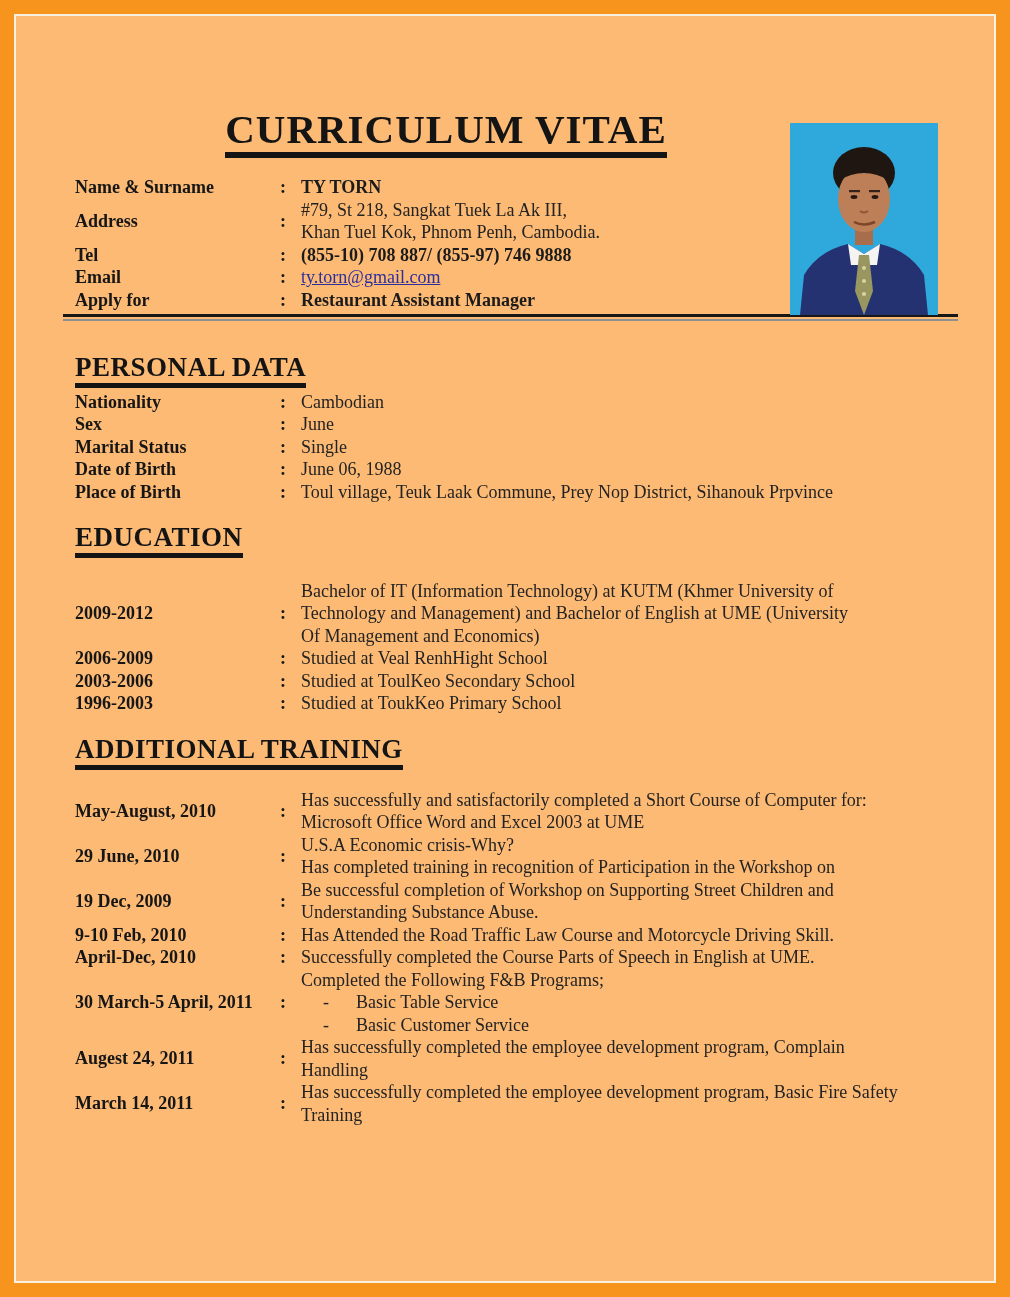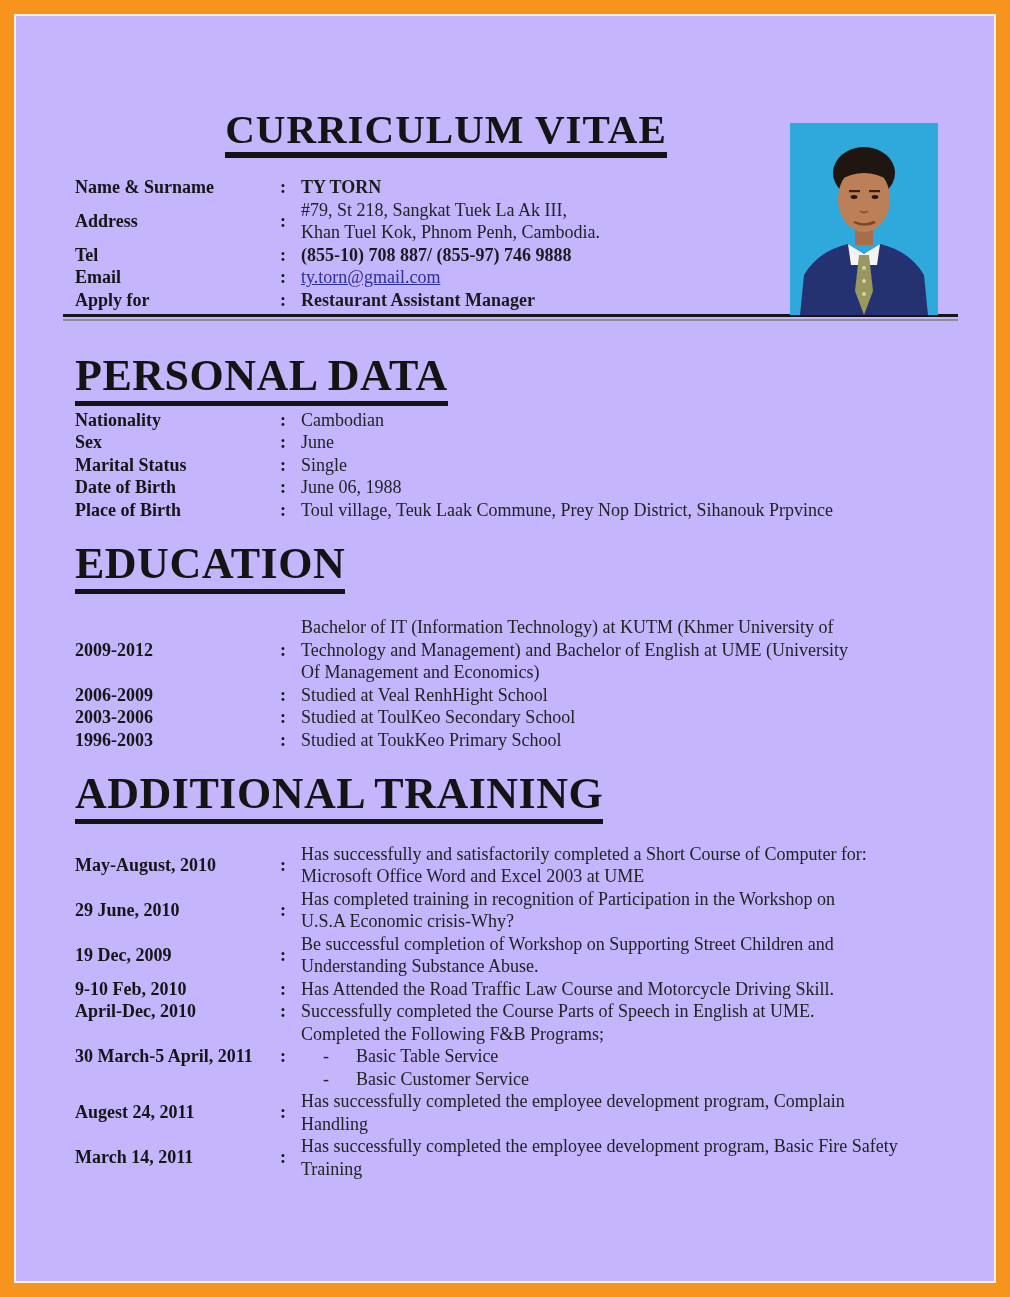--- a/index.html
+++ b/index.html
@@ -2,21 +2,21 @@
 <html><head>
 <meta charset="utf-8">
 <title>Curriculum Vitae</title>
 <style>
   html,body { margin:0; padding:0; background:#ffffff; }
   .page {
     position:relative;
     width:1010px; height:1297px;
     box-sizing:border-box;
     border:14px solid #F7941D;
-    background:#c4b5fd;
+    background:#fdba74;
     box-shadow: inset 0 0 0 2px #f6f1e2;
     font-family:"Liberation Serif","DejaVu Serif",serif;
     color:#232323;
     overflow:hidden;
   }
   .content { padding:0 50px 0 61px; }
 
   
   .title-wrap { padding-top:93px; width:742px; text-align:center; }
   .doc-title {
@@ -48,21 +48,21 @@
   .double-rule {
     margin:3px -12px 0 -12px;
     border-top:3px solid #171717;
     border-bottom:2px solid #8f8f8f;
     height:2px;
   }
 
   
   .section-heading {
     display:inline-block;
-    font-size:44px; font-weight:bold; letter-spacing:0.5px;
+    font-size:27px; font-weight:bold; letter-spacing:0.5px;
     line-height:1.06;
     color:#141414;
     border-bottom:5px solid #141414;
     padding-bottom:1px;
     white-space:nowrap;
   }
   .sec-personal .section-heading-wrap { margin-top:32px; }
   .sec-personal .rows { margin-top:3px; }
   .sec-education .section-heading-wrap { margin-top:20px; }
   .sec-education .rows { margin-top:22px; }
@@ -244,22 +244,22 @@
           <span class="sep">:</span>
           <div class="val">
             <div>Has successfully and satisfactorily completed a Short Course of Computer for:</div>
             <div>Microsoft Office Word and Excel 2003 at UME</div>
           </div>
         </div>
         <div class="row">
           <span class="lbl">29 June, 2010</span>
           <span class="sep">:</span>
           <div class="val">
+            <div>U.S.A Economic crisis-Why?</div>
             <div>Has completed training in recognition of Participation in the Workshop on</div>
-            <div>U.S.A Economic crisis-Why?</div>
           </div>
         </div>
         <div class="row">
           <span class="lbl">19 Dec, 2009</span>
           <span class="sep">:</span>
           <div class="val">
             <div>Be successful completion of Workshop on Supporting Street Children and</div>
             <div>Understanding Substance Abuse.</div>
           </div>
         </div>

